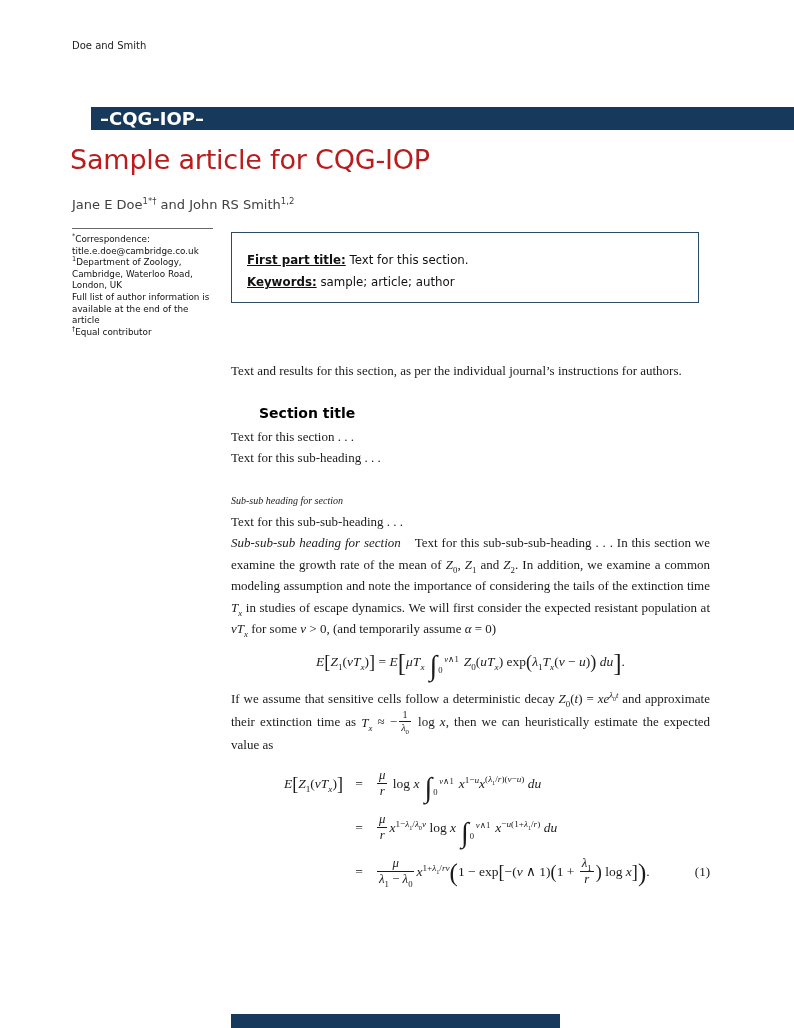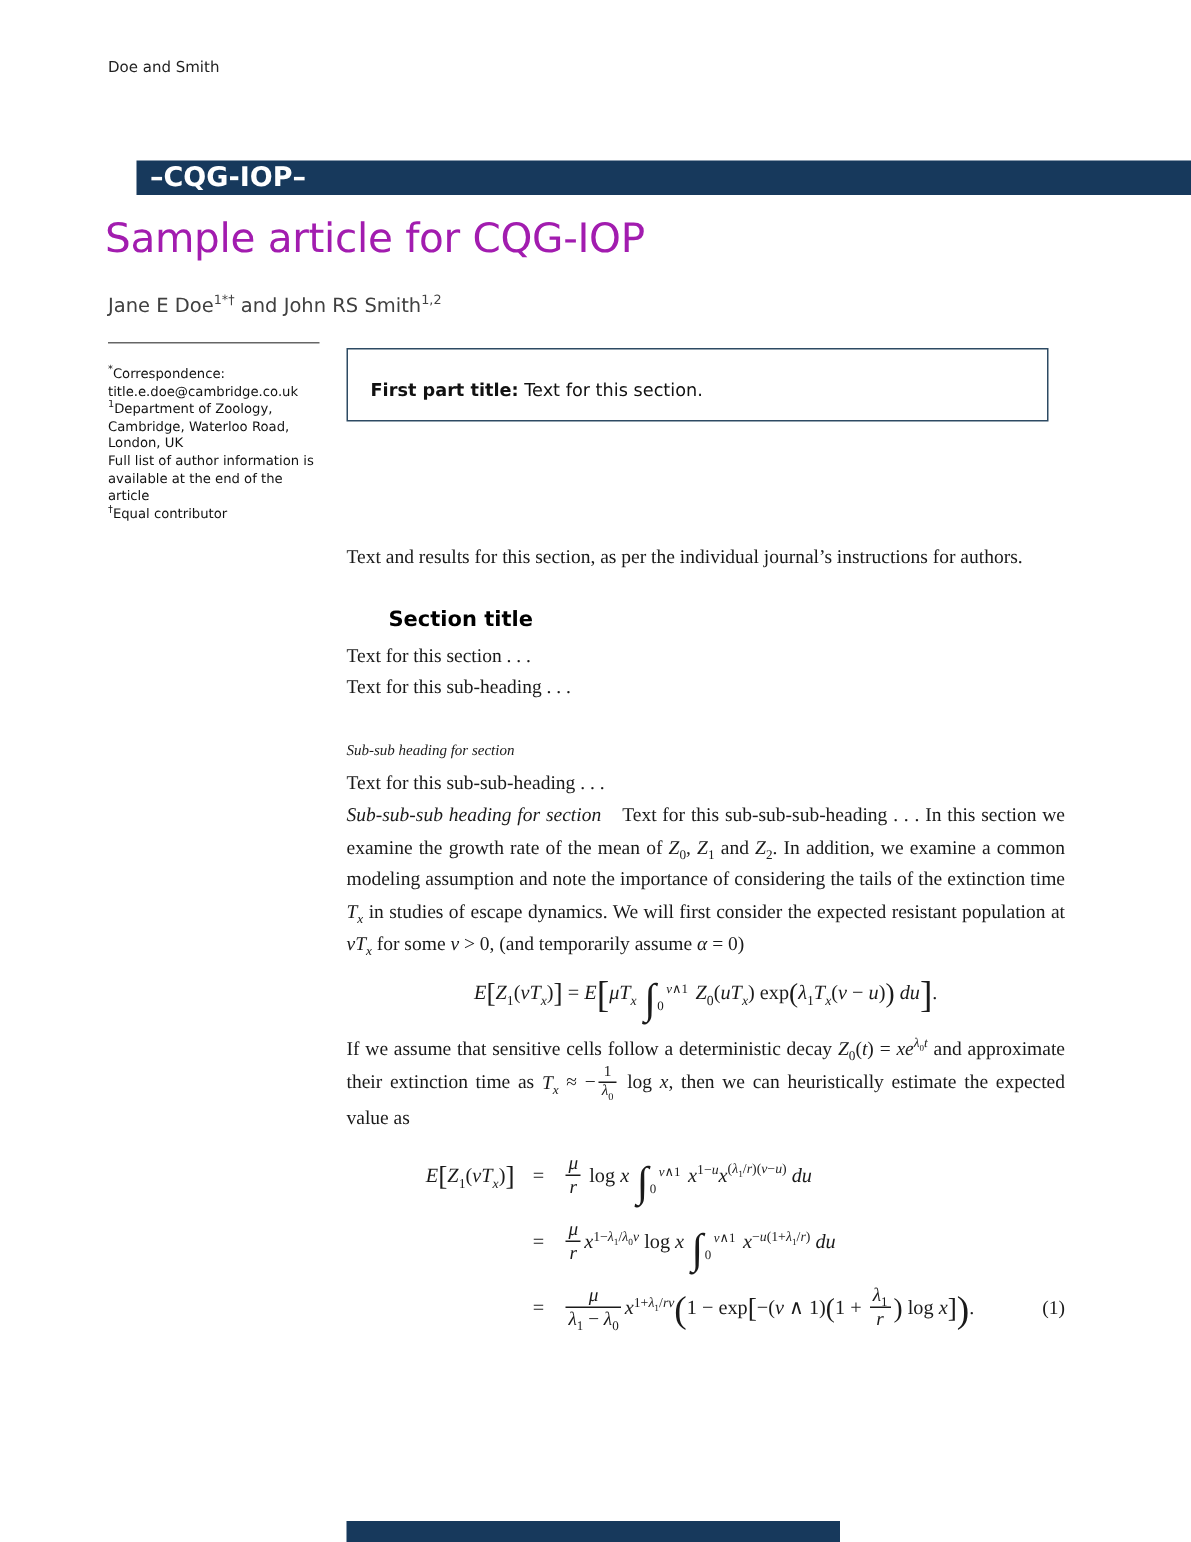--- a/index.html
+++ b/index.html
@@ -8,37 +8,37 @@
   .page{position:absolute;inset:0;}
 
   .running-head{position:absolute;left:72px;top:40px;font-family:"DejaVu Sans","Liberation Sans",sans-serif;
        font-size:10px;color:#222;}
 
   .banner{position:absolute;left:72px;top:107px;width:786px;height:23px;background:#17395c;
        color:#fff;font-family:"DejaVu Sans","Liberation Sans",sans-serif;font-weight:bold;
        font-size:18px;display:flex;align-items:center;padding-left:9px;box-sizing:border-box;margin-left:19px;}
 
   .title{position:absolute;left:70px;top:144px;margin:0;font-family:"DejaVu Sans","Liberation Sans",sans-serif;
-       font-weight:500;font-size:27px;color:#a21caf;letter-spacing:-0.2px;}
+       font-weight:500;font-size:27px;color:#b91c1c;letter-spacing:-0.2px;}
 
   .authors{position:absolute;left:72px;top:197px;font-family:"DejaVu Sans","Liberation Sans",sans-serif;
        font-size:13px;color:#404040;}
   .authors sup{font-size:8.5px;line-height:0;}
 
   .sidebar{position:absolute;left:72px;top:228px;width:141px;border-top:1px solid #666;
-       padding-top:16px;font-family:"DejaVu Sans","Liberation Sans",sans-serif;font-size:8.8px;
+       padding-top:5px;font-family:"DejaVu Sans","Liberation Sans",sans-serif;font-size:8.8px;
        line-height:11.6px;color:#111;}
   .sidebar sup{font-size:6.5px;line-height:0;}
 
   .abstract{position:absolute;left:231px;top:232px;width:468px;box-sizing:border-box;
        border:1.5px solid #2d4a63;padding:11px 15px 13px 15px;
        font-family:"DejaVu Sans","Liberation Sans",sans-serif;background:#fff;}
   .abs-title{font-weight:bold;font-size:12.5px;color:#000;}
   .abs-row{font-size:11.8px;margin-top:8.5px;color:#111;}
-  .abs-row .lbl{font-weight:bold;}
+  .abs-row .lbl{font-weight:bold;text-decoration:underline;}
 
   .main{position:absolute;left:231px;top:360px;width:479px;font-size:13px;line-height:21.5px;
        text-align:justify;color:#1a1a1a;}
   .head{font-family:"DejaVu Sans","Liberation Sans",sans-serif;font-size:14px;font-weight:bold;
        color:#000;margin:0 0 4px 0;text-align:left;line-height:18px;}
   .head.first{margin-top:6px;}
   .head.later{margin-top:22px;margin-left:28px;}
   .subhead{font-family:"DejaVu Sans","Liberation Sans",sans-serif;font-size:12.5px;font-weight:normal;
        color:#000;margin:23px 0 2px 0;text-align:left;line-height:17px;}
   .subsubhead{font-style:italic;font-weight:normal;font-size:10px;margin:23px 0 2px 0;
@@ -95,20 +95,24 @@
     <div>Full list of author information is</div>
     <div>available at the end of the article</div>
     <div><sup>†</sup>Equal contributor</div>
   </aside>
 
   <section class="abstract" style="border-color: rgb(45, 74, 99);">
     <div class="abs-row">
       <span class="lbl">First part title:</span>
       <span>Text for this section.</span>
     </div>
+    <div class="abs-row">
+      <span class="lbl">Keywords:</span>
+      <span>sample; article; author</span>
+    </div>
   </section>
 
   <main class="main">
     <p>Text and results for this section, as per the individual journal’s instructions for authors.</p>
 
     <h2 class="head later">Section title</h2>
     <p>Text for this section . . .</p>
 
     <p>Text for this sub-heading . . .</p>
 

